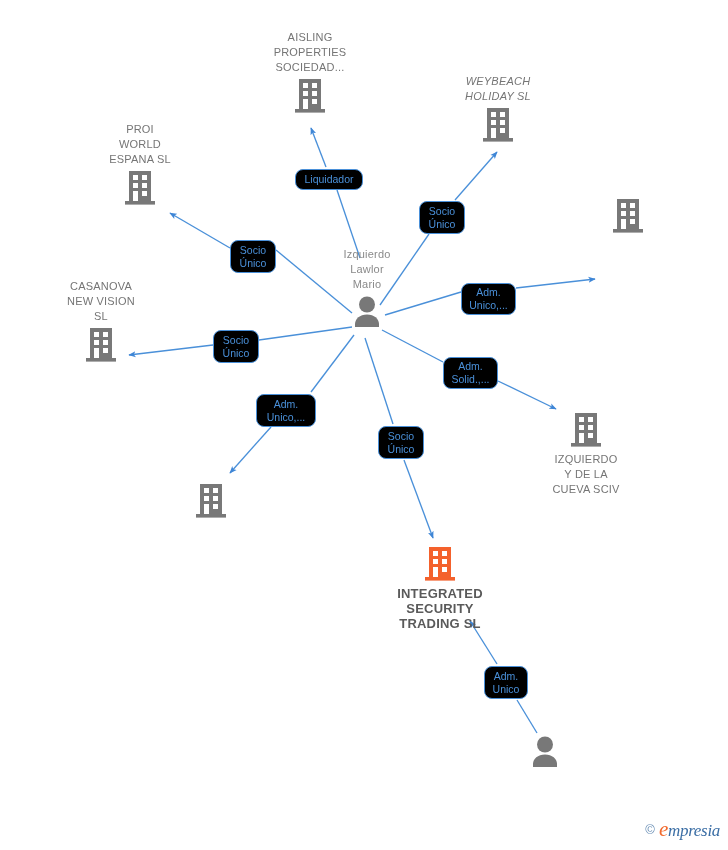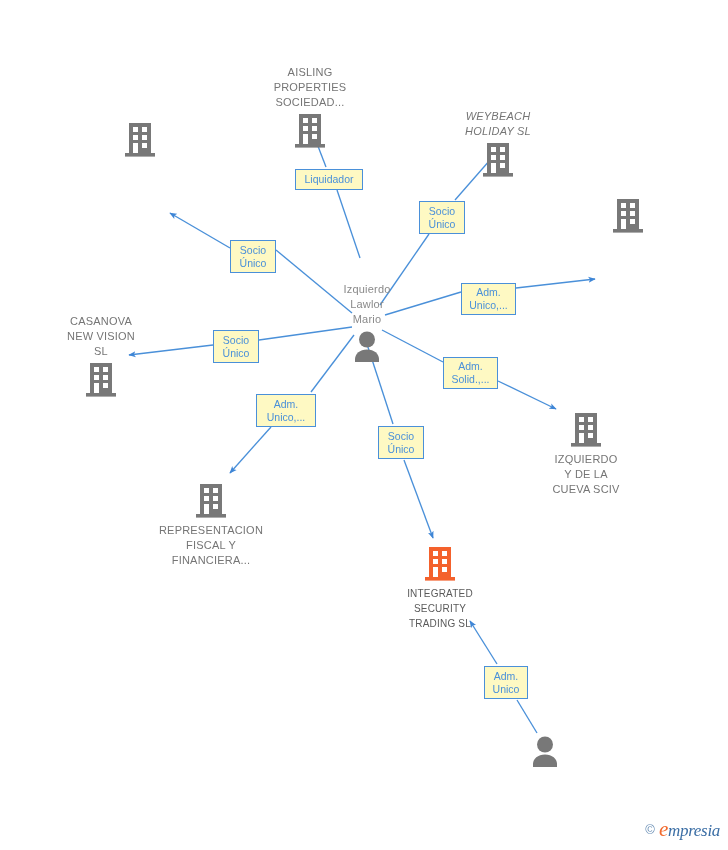--- a/index.html
+++ b/index.html
@@ -34,42 +34,41 @@
     display:block;
     margin:0 auto;
     line-height:0;
   }
   .node .caption{
     display:block;
     font-size:11px;
     color:#7a7a7a;
     letter-spacing:.2px;
     white-space:pre-line;
-    margin-top:35px;
   }
   .node.company .caption{ color:#757575; }
   .node.person  .caption{ color:#8a8a8a; }
 
   .node.focus .caption{
     color:#5a5a5a;
-    font-weight:normal;
-    font-size:10px;
+    font-weight:bold;
+    font-size:13px;
   }
 
   
   .node.cap-top .caption{ margin-bottom:3px; }
   .node.cap-bottom .caption{ margin-top:4px; }
 
   
   .elabel{
     position:absolute;
     box-sizing:border-box;
     border:1.3px solid #4a90d9;
-    border-radius:0;
-    background:#fef9c3;
+    border-radius:8px;
+    background:#000000;
     color:#4a90d9;
     font-size:10.5px;
     line-height:13px;
     text-align:center;
     padding:3px 4px;
     white-space:pre-line;
   }
 
   
   #watermark{
@@ -191,20 +190,23 @@
             <rect x="19" y="5" width="5" height="5"></rect>
             <rect x="10" y="13" width="5" height="5"></rect>
             <rect x="19" y="13" width="5" height="5"></rect>
             <rect x="19" y="21" width="5" height="5"></rect>
             <rect x="10" y="21" width="5" height="10"></rect>
           </g>
         </svg></span>
   </div>
 
   <div class="node company cap-top" style="left: 140px; top: 122px;">
+    <span class="caption">PROI
+WORLD
+ESPANA  SL</span>
     <span class="ico"><svg width="34" height="36" viewBox="0 0 34 36" xmlns="http://www.w3.org/2000/svg">
           <g fill="#787878">
             <rect x="6" y="1" width="22" height="30"></rect>
             <rect x="2" y="31" width="30" height="3.6"></rect>
           </g>
           <g fill="#ffffff">
             <rect x="10" y="5" width="5" height="5"></rect>
             <rect x="19" y="5" width="5" height="5"></rect>
             <rect x="10" y="13" width="5" height="5"></rect>
             <rect x="19" y="13" width="5" height="5"></rect>
@@ -291,23 +293,20 @@
           </g>
           <g fill="#ffffff">
             <rect x="10" y="5" width="5" height="5"></rect>
             <rect x="19" y="5" width="5" height="5"></rect>
             <rect x="10" y="13" width="5" height="5"></rect>
             <rect x="19" y="13" width="5" height="5"></rect>
             <rect x="19" y="21" width="5" height="5"></rect>
             <rect x="10" y="21" width="5" height="10"></rect>
           </g>
         </svg></span>
-    <span class="caption">REPRESENTACION
-FISCAL Y
-FINANCIERA...</span>
   </div>
 
   <div class="node company cap-bottom focus" style="left: 440px; top: 546px;">
     <span class="ico"><svg width="34" height="36" viewBox="0 0 34 36" xmlns="http://www.w3.org/2000/svg">
           <g fill="#f4612c">
             <rect x="6" y="1" width="22" height="30"></rect>
             <rect x="2" y="31" width="30" height="3.6"></rect>
           </g>
           <g fill="#ffffff">
             <rect x="10" y="5" width="5" height="5"></rect>

